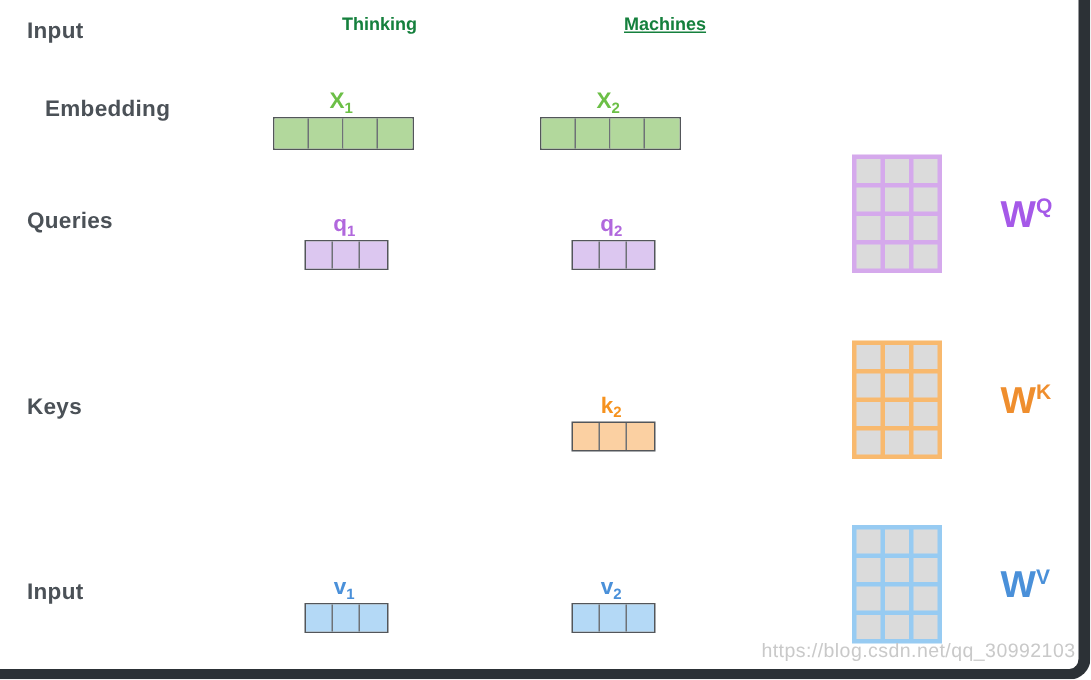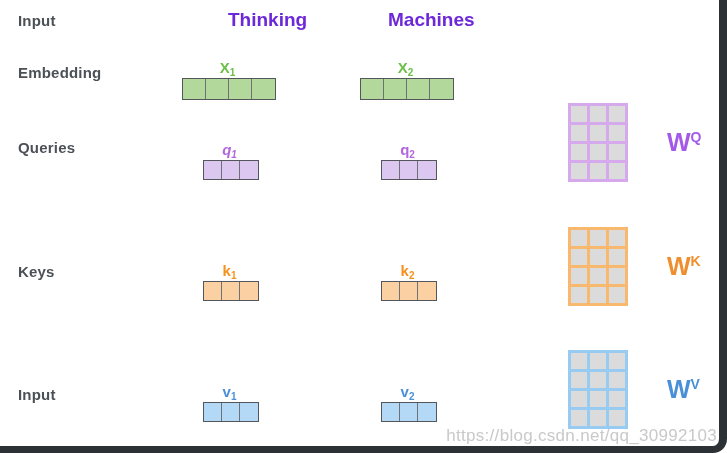--- a/index.html
+++ b/index.html
@@ -19,34 +19,34 @@
 
   .row-label {
     position: absolute;
     left: 18px;
     font-size: 15px;
     font-weight: 600;
     color: #4b5157;
     letter-spacing: 0.2px;
   }
   .lbl-input     { top: 12px; }
-  .lbl-embedding { top: 64px; }
+  .lbl-embedding { top: 64px; margin-left: 12px; }
   .lbl-queries   { top: 139px; }
   .lbl-keys      { top: 263px; }
   .lbl-values    { top: 386px; }
 
   .col-header {
     position: absolute;
     top: 9px;
-    font-size: 19px;
-    font-weight: 700;
-    color: #6d28d9;
+    font-size: 12px;
+    font-weight: 700;
+    color: #15803d;
   }
   .hdr-thinking { left: 228px; }
-  .hdr-machines { left: 388px; }
+  .hdr-machines { left: 416px; text-decoration: underline; }
 
   
   .vec-group {
     position: absolute;
     display: flex;
     align-items: center;
     flex-direction: column;
   }
   .vec-label {
     font-weight: 700;
@@ -72,21 +72,21 @@
   .green  .cell { background: #b2d89c; }
   .purple .vec-label { color: #b168dd; }
   .purple .cell { background: #dcc7f0; }
   .orange .vec-label { color: #f6921e; }
   .orange .cell { background: #fbd0a2; }
   .blue   .vec-label { color: #4a90d9; }
   .blue   .cell { background: #b4d9f6; }
 
   .pos-x1 { left: 182px; top: 59px; }
   .pos-x2 { left: 360px; top: 59px; }
-  .pos-q1 { left: 203px; top: 141px; font-style: italic; }
+  .pos-q1 { left: 203px; top: 141px; }
   .pos-q2 { left: 381px; top: 141px; }
   .pos-k1 { left: 203px; top: 262px; }
   .pos-k2 { left: 381px; top: 262px; }
   .pos-v1 { left: 203px; top: 383px; }
   .pos-v2 { left: 381px; top: 383px; }
 
   
   .wmatrix {
     position: absolute;
     left: 568px;
@@ -117,21 +117,21 @@
     font-weight: 700;
   }
   .wlab-q { top: 130px; color: #a559e8; }
   .wlab-k { top: 254px; color: #ef8e2e; }
   .wlab-v { top: 377px; color: #4a90d9; }
 
   .watermark {
     position: absolute;
     right: 2px;
     top: 426px;
-    font-size: 17px;
+    font-size: 13px;
     color: rgba(198, 198, 198, 0.95);
     z-index: 5;
     letter-spacing: 0.3px;
   }
 </style>
 </head>
 <body>
 
 <div class="frame">
 
@@ -173,28 +173,20 @@
   </div>
   <div class="vec-group purple pos-q2">
     <span class="vec-label"><span>q</span><span class="sub">2</span></span>
     <div class="vec-cells vec-s">
         <div class="cell"></div>
         <div class="cell"></div>
         <div class="cell"></div>
       </div>
   </div>
 
-  <div class="vec-group orange pos-k1">
-    <span class="vec-label"><span>k</span><span class="sub">1</span></span>
-    <div class="vec-cells vec-s">
-        <div class="cell"></div>
-        <div class="cell"></div>
-        <div class="cell"></div>
-      </div>
-  </div>
   <div class="vec-group orange pos-k2">
     <span class="vec-label"><span>k</span><span class="sub">2</span></span>
     <div class="vec-cells vec-s">
         <div class="cell"></div>
         <div class="cell"></div>
         <div class="cell"></div>
       </div>
   </div>
 
   <div class="vec-group blue pos-v1">

